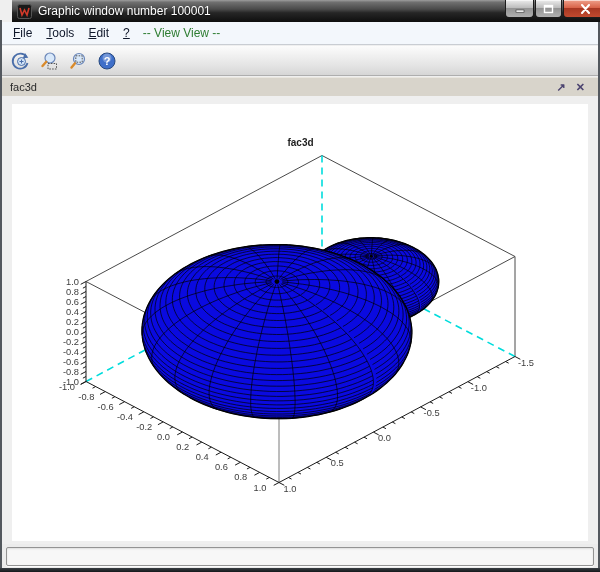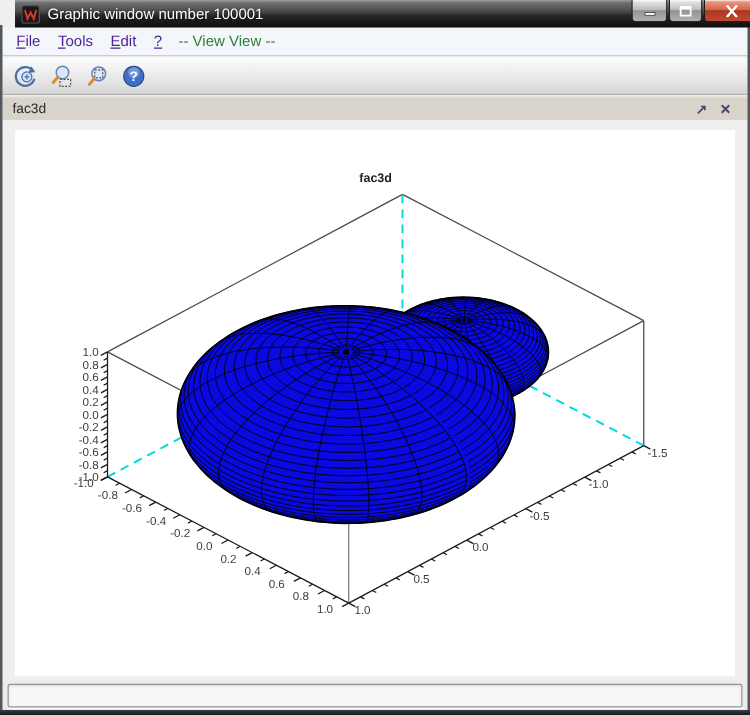--- a/index.html
+++ b/index.html
@@ -27,21 +27,21 @@
     background:linear-gradient(#ececec,#bdbdbd 45%,#949494 50%,#b0b0b0);
     box-shadow:inset 0 1px 0 rgba(255,255,255,.6);
   }
   .cap-btn.min{width:29px;} .cap-btn.max{width:27px;}
   .cap-btn.close{width:44px;background:linear-gradient(#efa08b,#d8644a 45%,#a83823 50%,#c14a2f);}
   
   .menubar{
     position:absolute;left:2px;right:2px;top:22px;height:23px;background:#f3f7fc;
     border-bottom:1px solid #c9cdd3;display:flex;align-items:center;padding-left:4px;z-index:4;
   }
-  .menu-item{font-size:12px;color:#4c1d95;padding:2px 7px;cursor:default;}
+  .menu-item{font-size:12px;color:#0f172a;padding:2px 7px;cursor:default;}
   .menu-item .accel{text-decoration:underline;}
   .view-code{font-size:12px;color:#2e7d32;padding:2px 6px;}
   
   .toolbar{
     position:absolute;left:2px;right:2px;top:46px;height:30px;
     background:linear-gradient(#fcfcfc,#e3e3e3 70%,#d6d6d6);
     border-bottom:1px solid #aeaeae;display:flex;align-items:center;padding-left:6px;gap:5px;z-index:4;
   }
   .tool-btn{width:24px;height:24px;border:1px solid transparent;border-radius:3px;
     display:flex;align-items:center;justify-content:center;background:transparent;}

